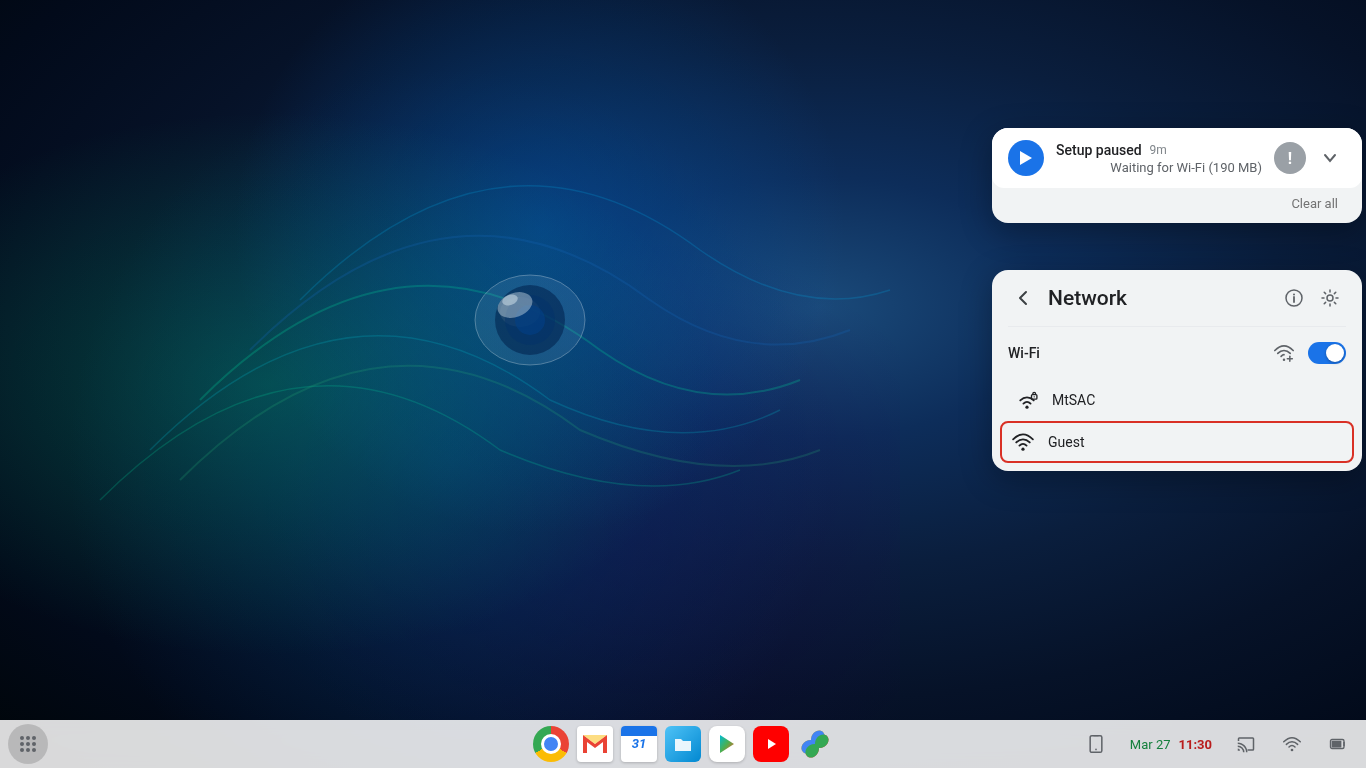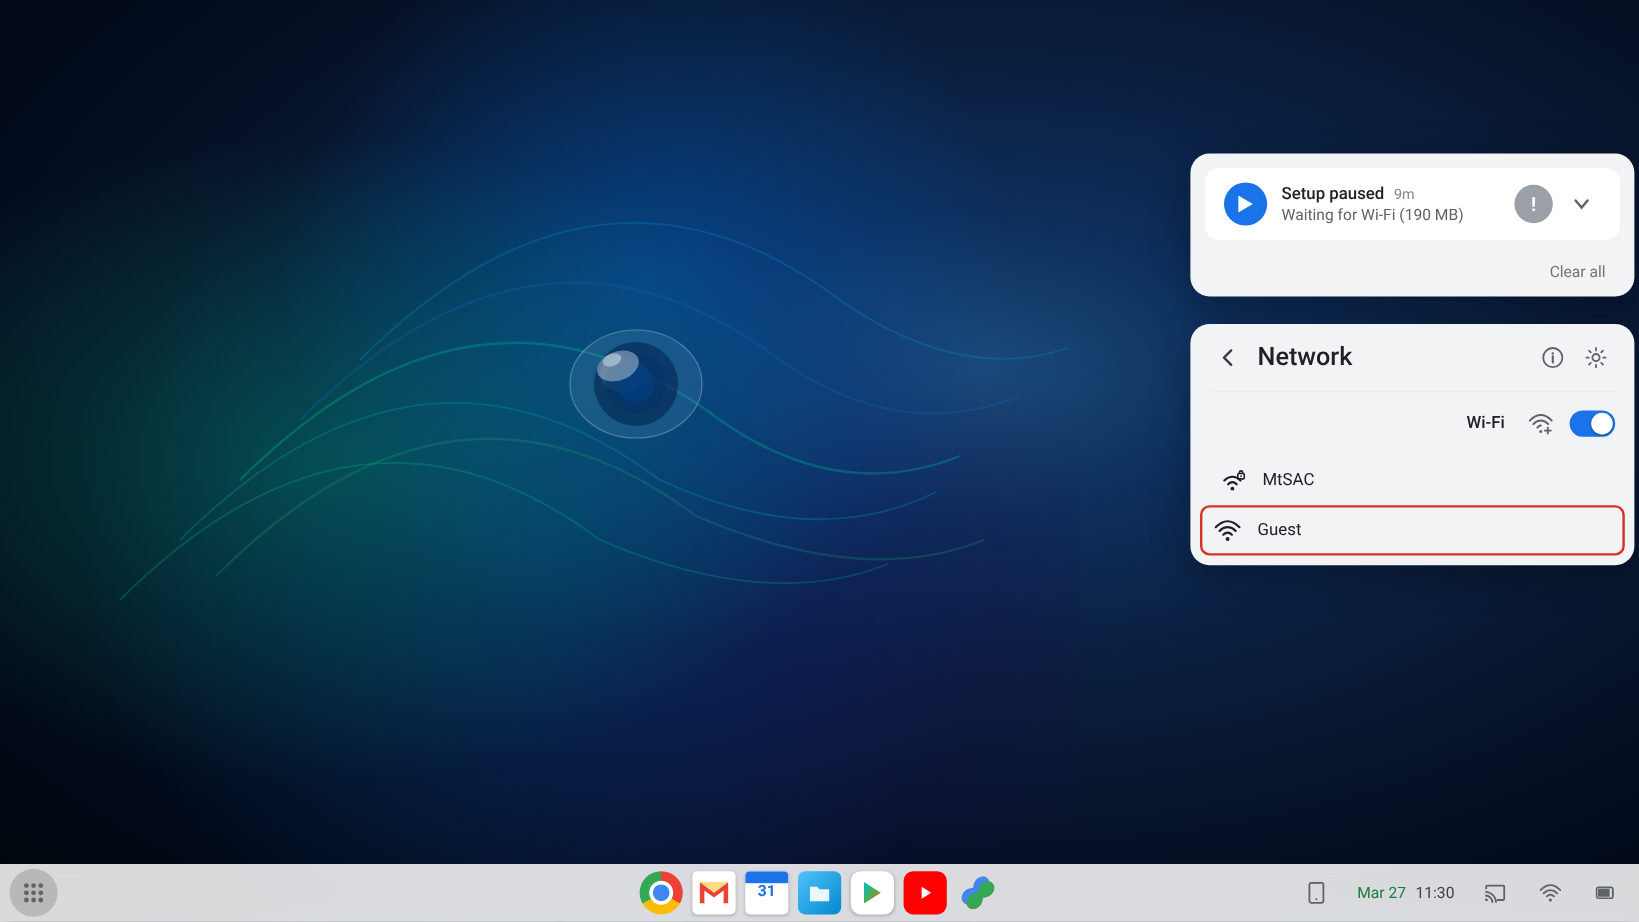--- a/index.html
+++ b/index.html
@@ -192,22 +192,22 @@
       display: flex;
       align-items: center;
       gap: 8px;
       padding: 4px 8px;
       border-radius: 20px;
       cursor: pointer;
     }
 
     .tray-time {
       font-size: 13px;
-      font-weight: 400;
-      color: #404040;
+      font-weight: 700;
+      color: #b91c1c;
     }
 
     .tray-date {
       font-size: 13px;
       color: #15803d;
     }
 
     
     .notification-panel {
       position: absolute;
@@ -217,26 +217,27 @@
       background: #f1f3f4;
       border-radius: 16px;
       box-shadow: 0 8px 32px rgba(0,0,0,0.3);
       z-index: 200;
       overflow: hidden;
     }
 
     
     .notification-card {
       background: white;
-      margin: 12px;
+      margin: 0;
       border-radius: 12px;
       padding: 12px 16px;
       display: flex;
       align-items: center;
       gap: 12px;
+      text-align: right;
     }
 
     .notif-icon {
       width: 36px;
       height: 36px;
       background: #1a73e8;
       border-radius: 50%;
       display: flex;
       align-items: center;
       justify-content: center;
@@ -368,21 +369,20 @@
       cursor: pointer;
       color: #5f6368;
       font-size: 16px;
     }
 
     .wifi-row {
       display: flex;
       align-items: center;
       padding: 10px 16px;
       gap: 14px;
-      text-align: right;
     }
 
     .wifi-label {
       font-size: 14px;
       font-weight: 500;
       color: #202124;
       flex: 1;
     }
 
     .wifi-row-icons {
@@ -624,21 +624,21 @@
         <svg width="24" height="18" viewBox="0 0 24 18">
           <path d="M0 0v18h4V7l8 6 8-6v11h4V0L12 9z" fill="#EA4335"></path>
           <path d="M12 9L0 0h24z" fill="#FBBC05" opacity="0.5"></path>
         </svg>
       </div>
     </div>
 
     <div class="app-icon">
       <div class="calendar-icon">
         <div class="calendar-header"></div>
-        <span class="calendar-body" style="color:#1a73e8;font-size:13px;font-weight:700;margin-top:1px;">31</span>
+        <span class="calendar-body" style="color:#1a73e8;font-size:13px;font-weight:700;margin-top:1px;font-style:italic;">31</span>
       </div>
     </div>
 
     <div class="app-icon">
       <div class="files-icon">
         <svg width="20" height="20" viewBox="0 0 20 20">
           <path d="M2 5h6l2 2h8v10H2z" fill="white" opacity="0.9"></path>
         </svg>
       </div>
     </div>

